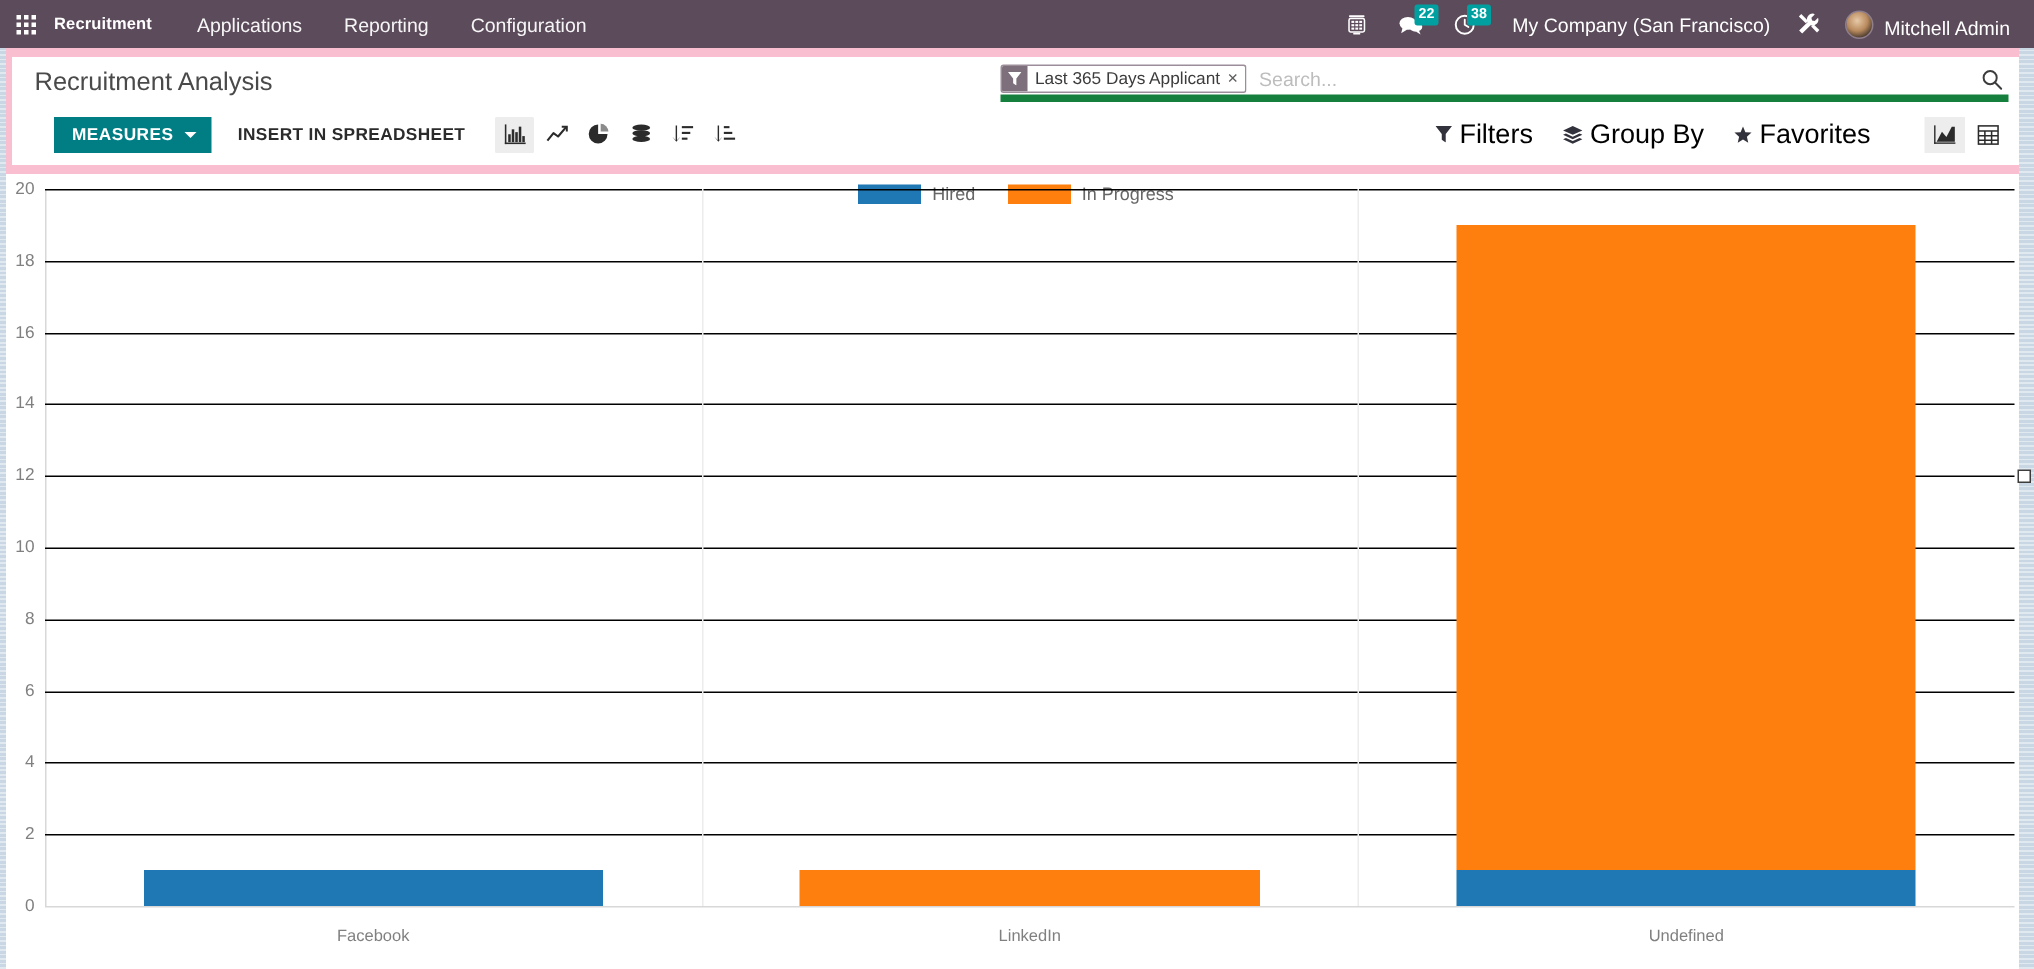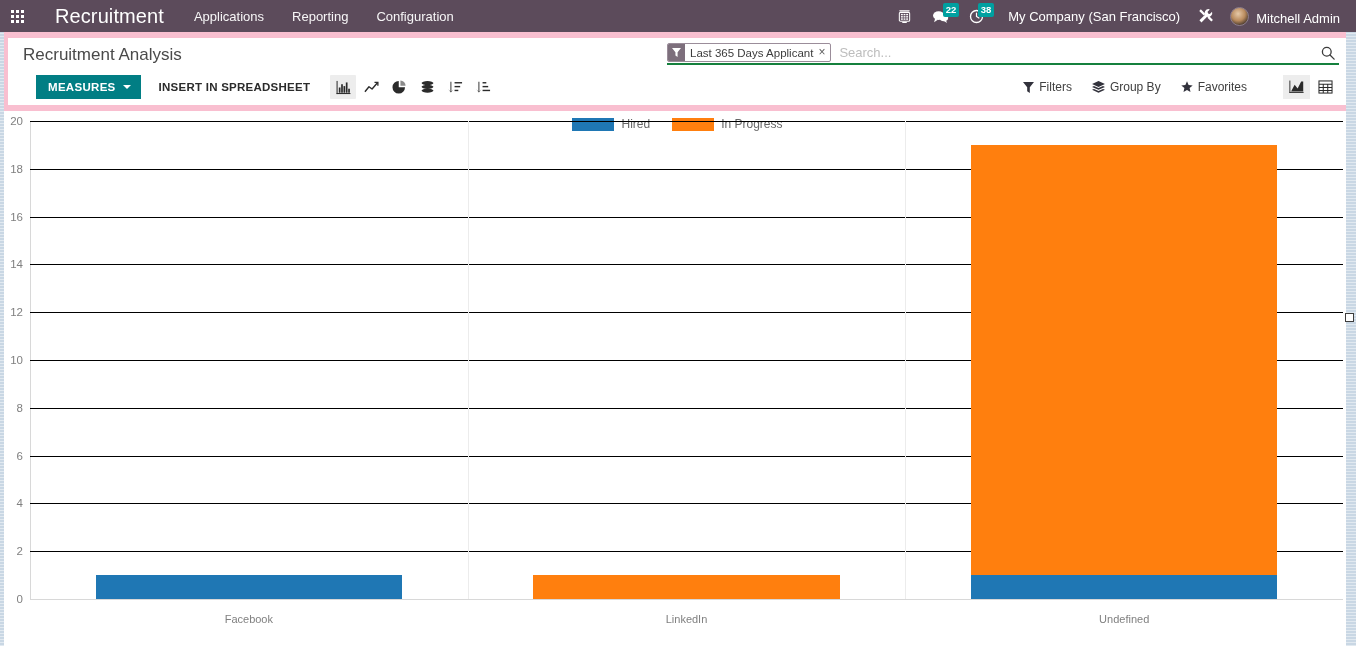--- a/index.html
+++ b/index.html
@@ -16,21 +16,21 @@
     display:flex; align-items:center;
     color:#ffffff; font-size:13.5px;
     position:relative; z-index:20;
   }
   .apps-grid {
     width:34px; display:flex; align-items:center; justify-content:center;
     cursor:pointer;
   }
   .apps-grid .dots { display:grid; grid-template-columns:repeat(3,3px); gap:2px; }
   .apps-grid .dots i { width:3px; height:3px; background:#fff; display:block; }
-  .brand { font-size:20px; font-weight:400; padding:0 16px 0 2px; cursor:pointer; letter-spacing:.1px;margin-left:19px;}
+  .brand { font-size:11px; font-weight:700; padding:0 16px 0 2px; cursor:pointer; letter-spacing:.1px;}
   .navlink { padding:0 14px; font-size:13px; cursor:pointer; opacity:.95; white-space:nowrap;}
   .nav-right { margin-left:auto; display:flex; align-items:center; padding-right:10px; gap:0; }
   .nav-ico {
     position:relative; padding:0 10px; cursor:pointer;
     display:flex; align-items:center; height:32px;
   }
   .nav-ico svg { display:block; }
   .badge {
     position:absolute; top:3px; right:0px;
     background:#00a0a0; color:#fff; font-size:9.5px; line-height:1;
@@ -58,21 +58,21 @@
     border:1px solid #ffffff;
     padding:4px 8px 5px 10px;
   }
   .cp-row1 { display:flex; align-items:flex-start;justify-content:space-between; }
   .page-title {
     font-size:17px; color:#4a4a4a; font-weight:400;
     padding:2px 0 4px 4px; white-space:nowrap;
   }
   .searchwrap {
     margin-left:auto; display:flex; align-items:center;
-    border-bottom:2px solid #15803d;
+    border-bottom:5px solid #15803d;
     min-width:672px; padding-bottom:1px;
   }
   .facet {
     display:flex; align-items:stretch;
     border:1px solid #9b8d9a; border-radius:2px; overflow:hidden;
     height:19px; font-size:11.5px; background:#fff; flex:none;
   }
   .facet-ico {
     background:#7d6f7c; color:#fff; display:flex; align-items:center;
     padding:0 4px;
@@ -110,21 +110,21 @@
   .gicons { display:flex; align-items:center; margin-left:8px; gap:2px; }
   .gicon {
     width:26px; height:24px; display:flex; align-items:center; justify-content:center;
     cursor:pointer; color:#2b2b2b; border-radius:1px;
   }
   .gicon.active { background:#ededed; }
 
   .cp-filters { display:flex; align-items:center; margin-left:auto; gap:0; }
   .fbtn {
     display:flex; align-items:center; gap:5px;
-    font-size:12px; color:#404040; padding:4px 10px; cursor:pointer; white-space:nowrap;
+    font-size:18px; color:#000000; padding:4px 10px; cursor:pointer; white-space:nowrap;
   }
   .vicons { display:flex; align-items:center; margin-left:26px; gap:2px; }
   .vicon {
     width:27px; height:24px; display:flex; align-items:center; justify-content:center;
     cursor:pointer; color:#2b2b2b;
   }
   .vicon.active { background:#ededed; }
 
   
   .chart-area {

